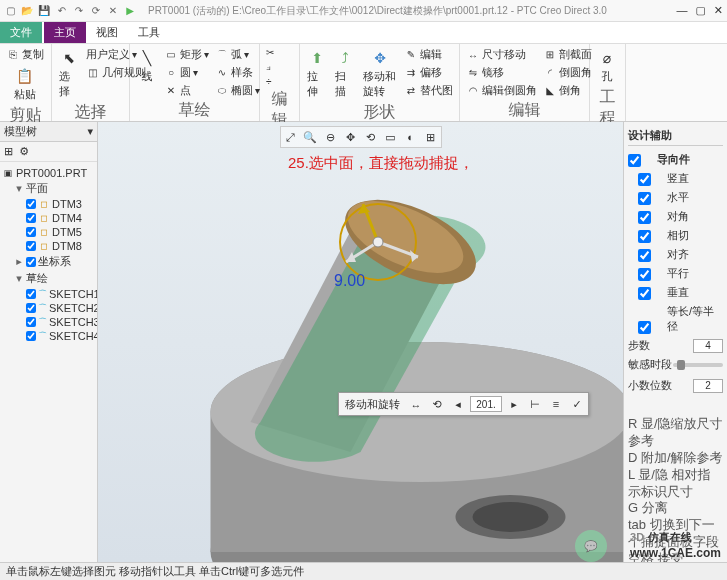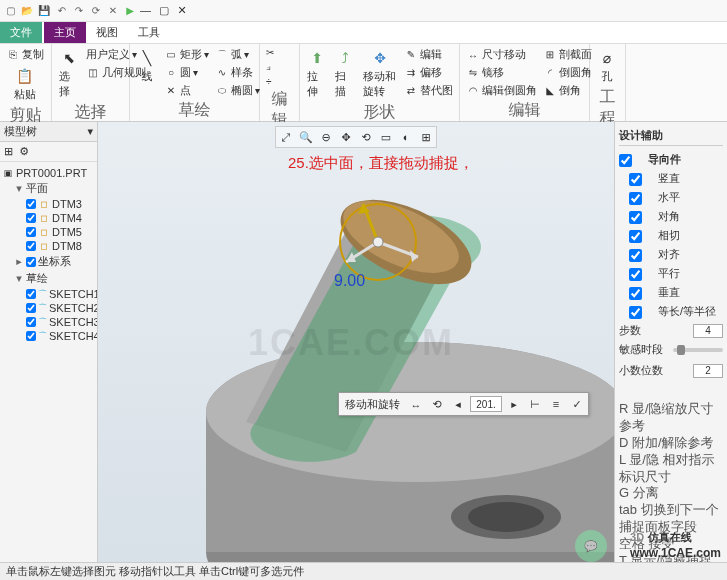--- a/index.html
+++ b/index.html
@@ -34,21 +34,21 @@
 .canvas{flex:1;position:relative;background:linear-gradient(#e8eef2,#d8e0e8);overflow:hidden}
 .view-tb{position:absolute;top:4px;left:50%;transform:translateX(-50%);display:flex;gap:4px;background:rgba(255,255,255,.5);padding:2px;border:1px solid #ccc}
 .view-tb span{width:16px;height:16px;display:flex;align-items:center;justify-content:center;font-size:11px;cursor:pointer}
 .annotation{position:absolute;top:32px;left:190px;color:#d22;font-size:15px;font-weight:500}
 .dim-val{position:absolute;top:150px;left:236px;color:#2244cc;font-size:16px;font-weight:normal}
 .watermark{position:absolute;top:200px;left:150px;font-size:36px;color:rgba(0,0,0,.08);font-weight:bold;letter-spacing:2px;pointer-events:none}
 .float-tb{position:absolute;top:270px;left:240px;background:#f4f4f4;border:1px solid #999;display:flex;align-items:center;padding:2px;gap:3px;box-shadow:1px 1px 3px rgba(0,0,0,.2)}
 .float-tb .lbl{padding:0 4px}
 .float-tb .ic{width:18px;height:18px;display:flex;align-items:center;justify-content:center;border:1px solid transparent;cursor:pointer}
 .float-tb input{width:32px;height:16px;font-size:10px;text-align:center;border:1px solid #aaa}
-.right-panel{width:113px;background:#f4f4f4;border-left:1px solid #ccc;padding:4px;font-size:10px;display:flex;flex-direction:column;gap:2px}
+.right-panel{width:104px;background:#f4f4f4;border-left:1px solid #ccc;padding:4px;font-size:10px;display:flex;flex-direction:column;gap:2px}
 .rp-title{font-weight:bold;padding:2px 0;border-bottom:1px solid #ccc;margin-bottom:3px}
 .chk-row{display:flex;align-items:flex-end;gap:16px;padding:1px 0 1px 10px}
 .rp-row{display:flex;align-items:center;justify-content:space-between;padding:1px 0}
 .rp-row input{width:30px;height:14px;font-size:10px;text-align:center;border:1px solid #aaa}
 .slider{width:50px;height:4px;background:#ccc;position:relative;border-radius:2px}
 .slider::after{content:"";position:absolute;width:8px;height:10px;background:#888;top:-3px;left:4px;border-radius:2px}
 .hints{font-size:13px;color:#555;line-height:1.3;margin-top:20px}
 .statusbar{position:absolute;bottom:0;left:0;right:0;height:18px;background:#eee;border-top:1px solid #ccc;font-size:9px;color:#888;padding:2px 6px;display:flex;align-items:center}
 .footer-logo{position:absolute;bottom:20px;right:6px;color:#d22;font-size:13px;font-weight:bold;text-shadow:0 0 3px #fff}
 .footer-wechat{position:absolute;bottom:18px;right:120px;width:32px;height:32px;border-radius:50%;background:#7fa;opacity:.4;display:flex;align-items:center;justify-content:center}
@@ -60,20 +60,21 @@
 
 <div class="titlebar">
   <span class="qat-ico">▢</span>
   <span class="qat-ico">📂</span>
   <span class="qat-ico">💾</span>
   <span class="qat-ico">↶</span>
   <span class="qat-ico">↷</span>
   <span class="qat-ico">⟳</span>
   <span class="qat-ico">✕</span>
   <span class="qat-ico" style="color:#5b5">▶</span>
+  <span class="titlebar-text">PRT0001 (活动的) E:\Creo工作目录\工作文件\0012\Direct建模操作\prt0001.prt.12 - PTC Creo Direct 3.0</span>
   <div class="win-btns">
     <span>—</span>
     <span>▢</span>
     <span>✕</span>
   </div>
 </div>
 
 <div class="menubar">
   <div class="menu-tab file">文件</div>
   <div class="menu-tab active">主页</div>
@@ -329,21 +330,20 @@
       <span>🔍</span>
       <span>⊖</span>
       <span>✥</span>
       <span>⟲</span>
       <span>▭</span>
       <span>◐</span>
       <span>⊞</span>
     </div>
     <div class="annotation">25.选中面，直接拖动捕捉，</div>
     <div class="dim-val">9.00</div>
-    <div class="watermark">1CAE.COM</div>
 
     <div class="float-tb">
       <span class="lbl">移动和旋转</span>
       <span class="ic">↔</span>
       <span class="ic">⟲</span>
       <span class="ic">◂</span>
       <input value="201." style="">
       <span class="ic">▸</span>
       <span class="ic">⊢</span>
       <span class="ic">≡</span>

